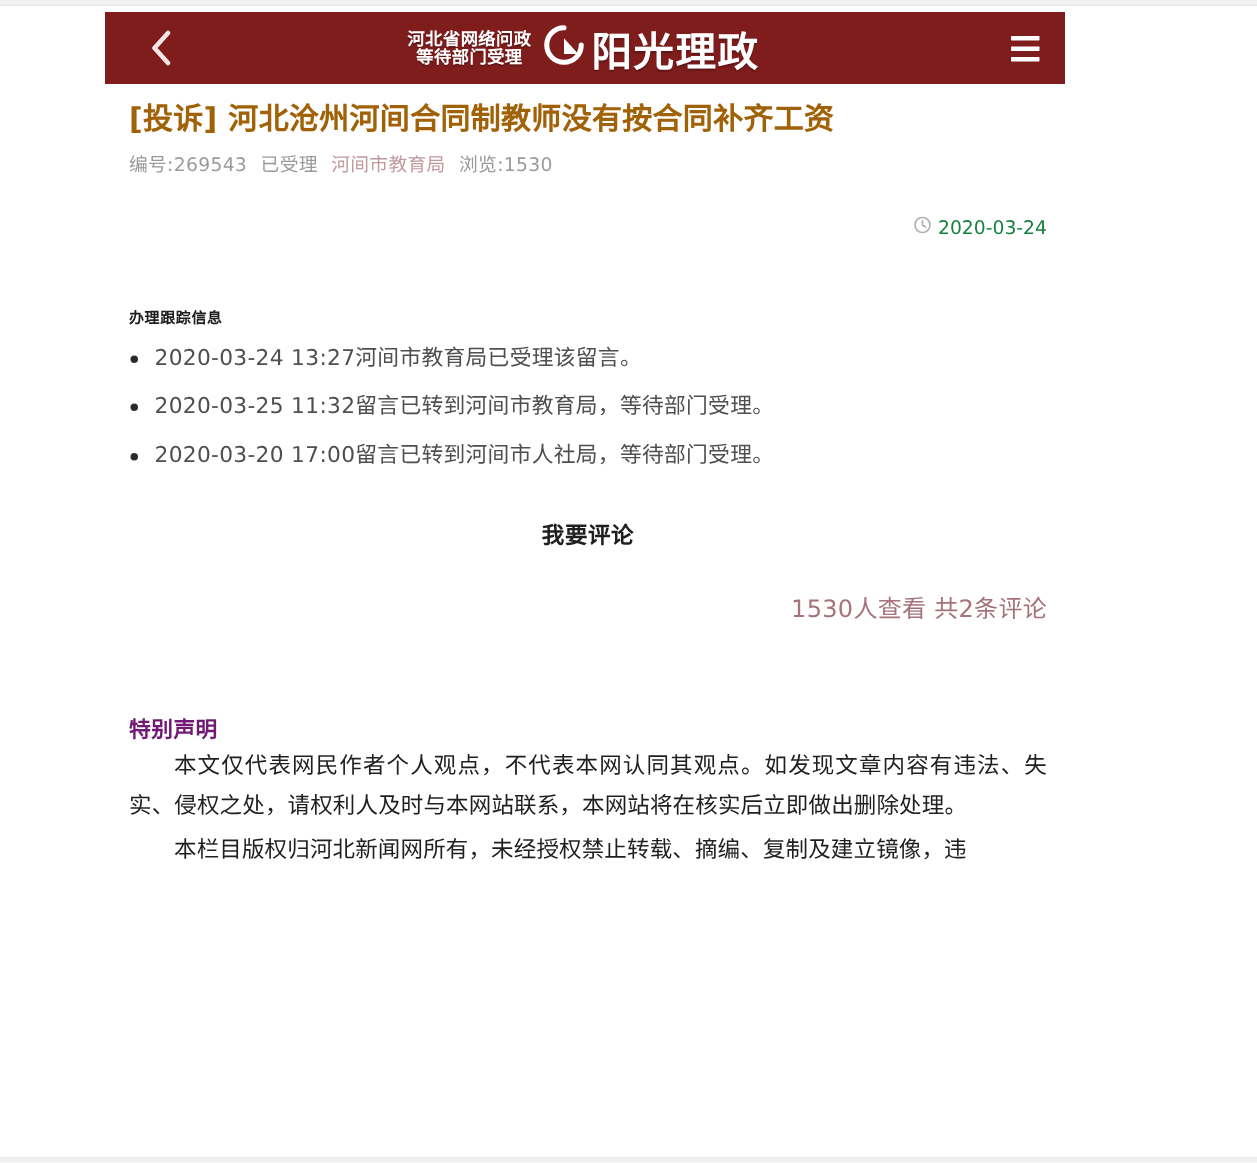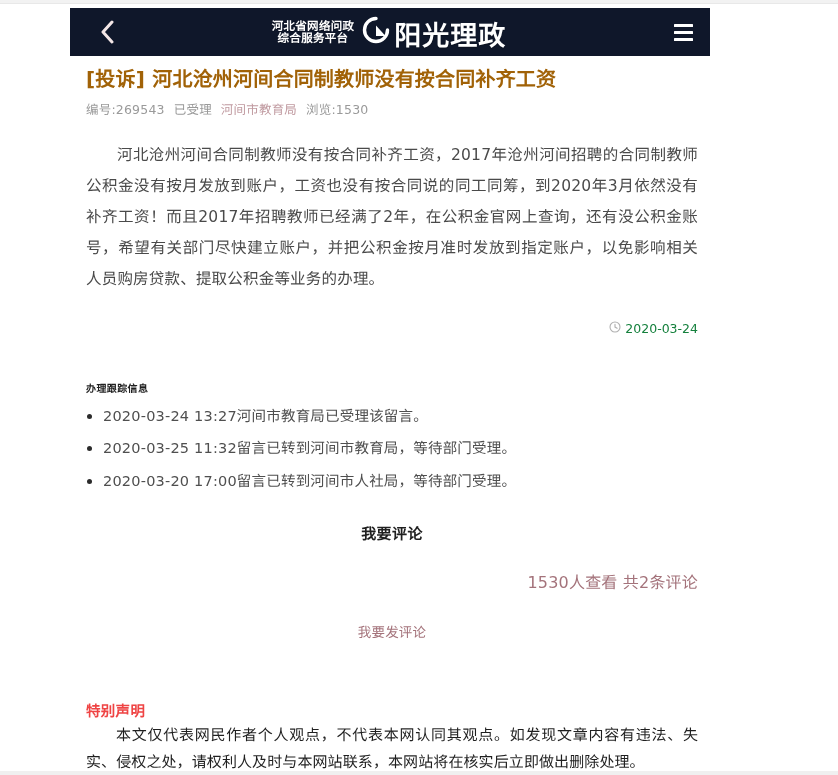--- a/index.html
+++ b/index.html
@@ -32,21 +32,21 @@
     height: 775px;
   }
 
   
   .site-header {
     position: absolute;
     top: 8px;
     left: 70px;
     width: 640px;
     height: 48px;
-    background: #0f172a;
+    background: #7f1d1d;
     display: flex;
     align-items: center;
     justify-content: space-between;
     box-sizing: border-box;
     padding: 0 14px 0 22px;
   }
   .back-btn {
     width: 30px;
     height: 36px;
     display: flex;
@@ -215,21 +215,21 @@
     letter-spacing: 0.2px;
   }
 
   .declaration {
     margin-top: 58px;
     font-family: "DejaVu Serif", "Liberation Serif", serif;
   }
   .declaration-heading {
     font-size: 14.5px;
     font-weight: bold;
-    color: #ef4444;
+    color: #701a75;
     letter-spacing: 0.3px;
   }
   .declaration-p {
     margin: 2px 0 0 0;
     font-size: 15px;
     line-height: 27px;
     color: #1f1f1f;
     text-indent: 2em;
     text-align: justify;
     letter-spacing: 0.1px;
@@ -256,21 +256,21 @@
       <span>
         <svg width="15" height="24" viewBox="0 0 15 24" aria-hidden="true">
           <path d="M12 2 L3 12 L12 22" fill="none" stroke="#f3e6e6" stroke-width="3" stroke-linecap="round" stroke-linejoin="round"></path>
         </svg>
       </span>
     </div>
 
     <div class="brand">
       <div class="brand-sub">
         <span>河北省网络问政</span>
-        <span>综合服务平台</span>
+        <span>等待部门受理</span>
       </div>
       <div class="brand-mark">
         <span class="brand-logo-icon">
           <svg width="30" height="30" viewBox="0 0 30 30" aria-hidden="true">
             <path d="M15 3.5 A11.5 11.5 0 1 0 26.5 15" fill="none" stroke="#ffffff" stroke-width="3.4" stroke-linecap="round"></path>
             <path d="M15 10.5 L15 21 L24.5 21 Z" fill="#ffffff"></path>
           </svg>
         </span>
         <span class="brand-title">阳光理政</span>
       </div>
@@ -288,21 +288,20 @@
 
     <h1 class="article-title">[投诉] 河北沧州河间合同制教师没有按合同补齐工资</h1>
 
     <div class="article-meta">
       <span>编号:269543</span>
       <span>已受理</span>
       <span class="meta-dept">河间市教育局</span>
       <span>浏览:1530</span>
     </div>
 
-    <p class="article-body">河北沧州河间合同制教师没有按合同补齐工资，2017年沧州河间招聘的合同制教师公积金没有按月发放到账户，工资也没有按合同说的同工同筹，到2020年3月依然没有补齐工资！而且2017年招聘教师已经满了2年，在公积金官网上查询，还有没公积金账号，希望有关部门尽快建立账户，并把公积金按月准时发放到指定账户，以免影响相关人员购房贷款、提取公积金等业务的办理。</p>
 
     <div class="article-date">
       <span class="clock-icon">
         <svg width="12" height="12" viewBox="0 0 12 12" aria-hidden="true">
           <circle cx="6" cy="6" r="5" fill="none" stroke="#b0b0b0" stroke-width="1.1"></circle>
           <path d="M6 3.2 L6 6.1 L8.1 7.3" fill="none" stroke="#b0b0b0" stroke-width="1.1" stroke-linecap="round"></path>
         </svg>
       </span>
       <span>2020-03-24</span>
     </div>
@@ -312,21 +311,20 @@
     <ul class="track-list">
       <li>2020-03-24 13:27河间市教育局已受理该留言。</li>
       <li>2020-03-25 11:32留言已转到河间市教育局，等待部门受理。</li>
       <li>2020-03-20 17:00留言已转到河间市人社局，等待部门受理。</li>
     </ul>
 
     <div class="comment-heading">我要评论</div>
 
     <div class="comment-stats">1530人查看 共2条评论</div>
 
-    <div class="comment-action">我要发评论</div>
 
     <div class="declaration">
       <div class="declaration-heading">特别声明</div>
       <p class="declaration-p">本文仅代表网民作者个人观点，不代表本网认同其观点。如发现文章内容有违法、失实、侵权之处，请权利人及时与本网站联系，本网站将在核实后立即做出删除处理。</p>
       <p class="declaration-p">本栏目版权归河北新闻网所有，未经授权禁止转载、摘编、复制及建立镜像，违</p>
     </div>
 
   </div>
 
   <div class="bottom-fade"></div>

